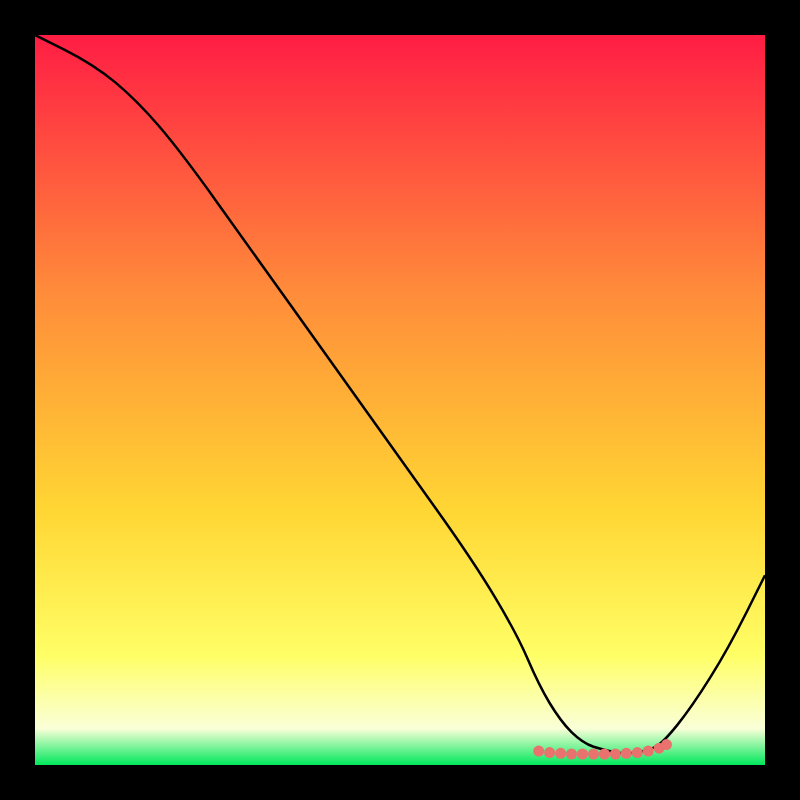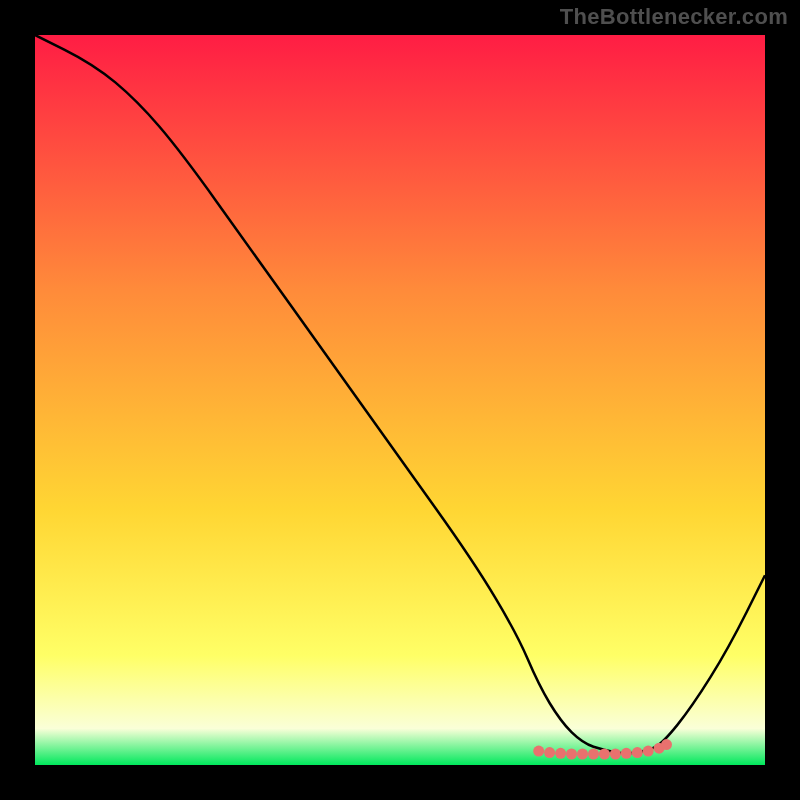--- a/index.html
+++ b/index.html
@@ -37,21 +37,20 @@
   .plot svg {
     display: block;
     width: 730px;
     height: 730px;
   }
 </style>
 </head>
 <body>
 
 <div class="frame">
-  <div class="watermark">TheBottlenecker.com</div>
 
   <div class="plot">
     <svg viewBox="0 0 730 730" xmlns="http://www.w3.org/2000/svg">
       <defs>
         <linearGradient id="bg-grad" x1="0" y1="0" x2="0" y2="1">
           <stop offset="0%" stop-color="#ff1d44"></stop>
           <stop offset="35%" stop-color="#ff8b3a"></stop>
           <stop offset="65%" stop-color="#ffd633"></stop>
           <stop offset="85%" stop-color="#ffff66"></stop>
           <stop offset="95%" stop-color="#faffd8"></stop>

